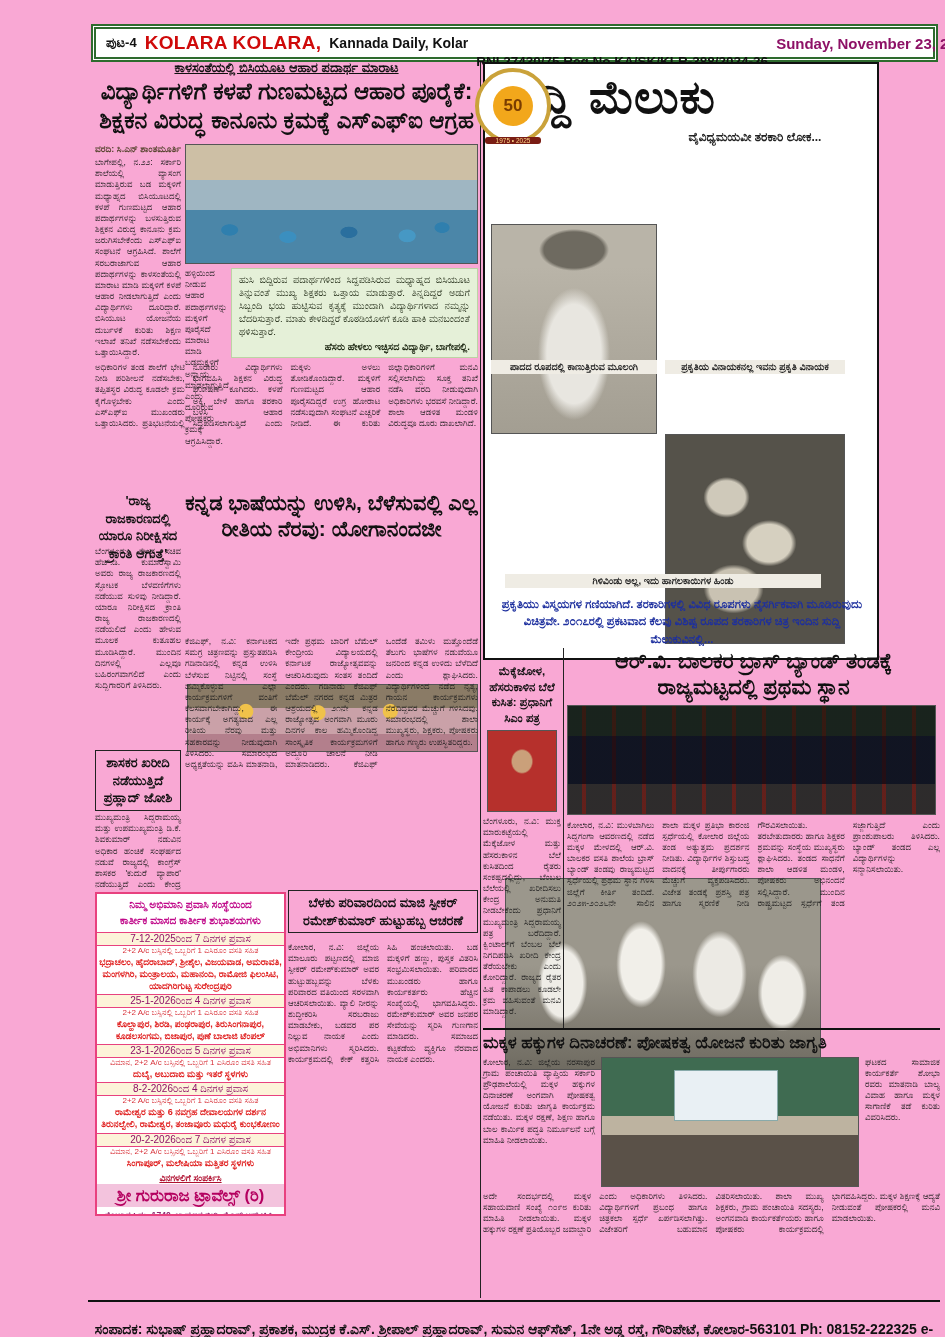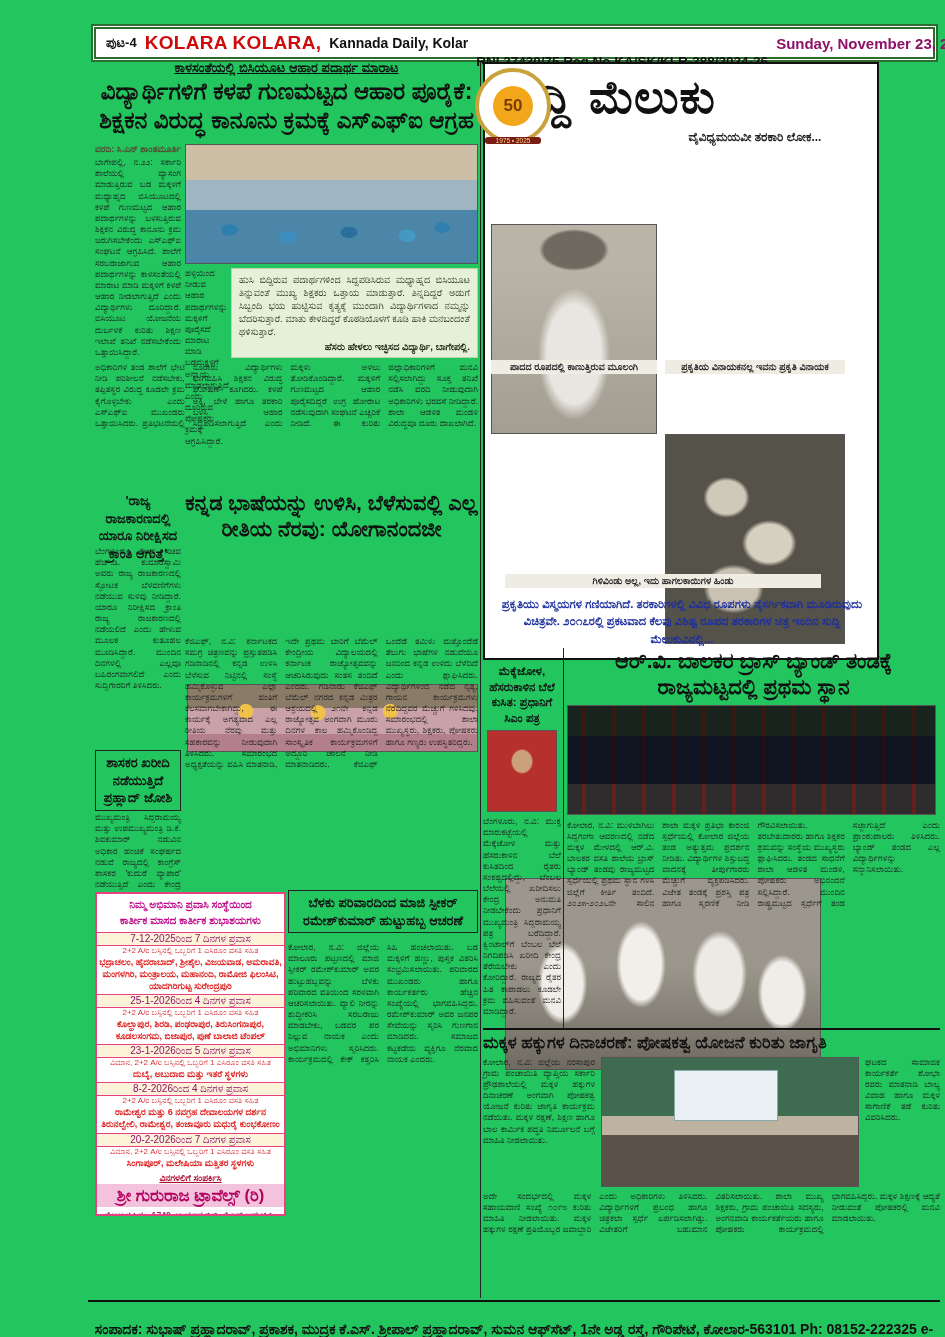--- a/index.html
+++ b/index.html
@@ -1,18 +1,18 @@
 <!DOCTYPE html>
 <html><head>
 <meta charset="utf-8">
 <style>
   html,body{margin:0;padding:0;background:#ffffff;}
   *{box-sizing:border-box;}
   body{font-family:"Liberation Sans","DejaVu Sans",sans-serif;color:#111;}
-  #page{position:relative;width:945px;height:1337px;background:#22c55e;overflow:hidden;}
+  #page{position:relative;width:945px;height:1337px;background:#f9a8d4;overflow:hidden;}
   .abs{position:absolute;}
   
   #masthead{left:91px;top:24px;width:847px;height:38px;border:5px double #2e6b2e;background:#fff;
     display:flex;align-items:center;padding:0 10px;gap:8px;white-space:nowrap;}
   .mh-page{font-weight:bold;font-size:13px;}
   .mh-name{color:#cf0a0a;font-weight:bold;font-size:19px;letter-spacing:.3px;}
   .mh-sub{font-weight:bold;font-size:14px;}
   .mh-rni{font-weight:bold;font-size:13.5px;margin-top:36px;}
   .mh-date{margin-left:auto;color:#8d1166;font-weight:bold;font-size:15px;}
   

